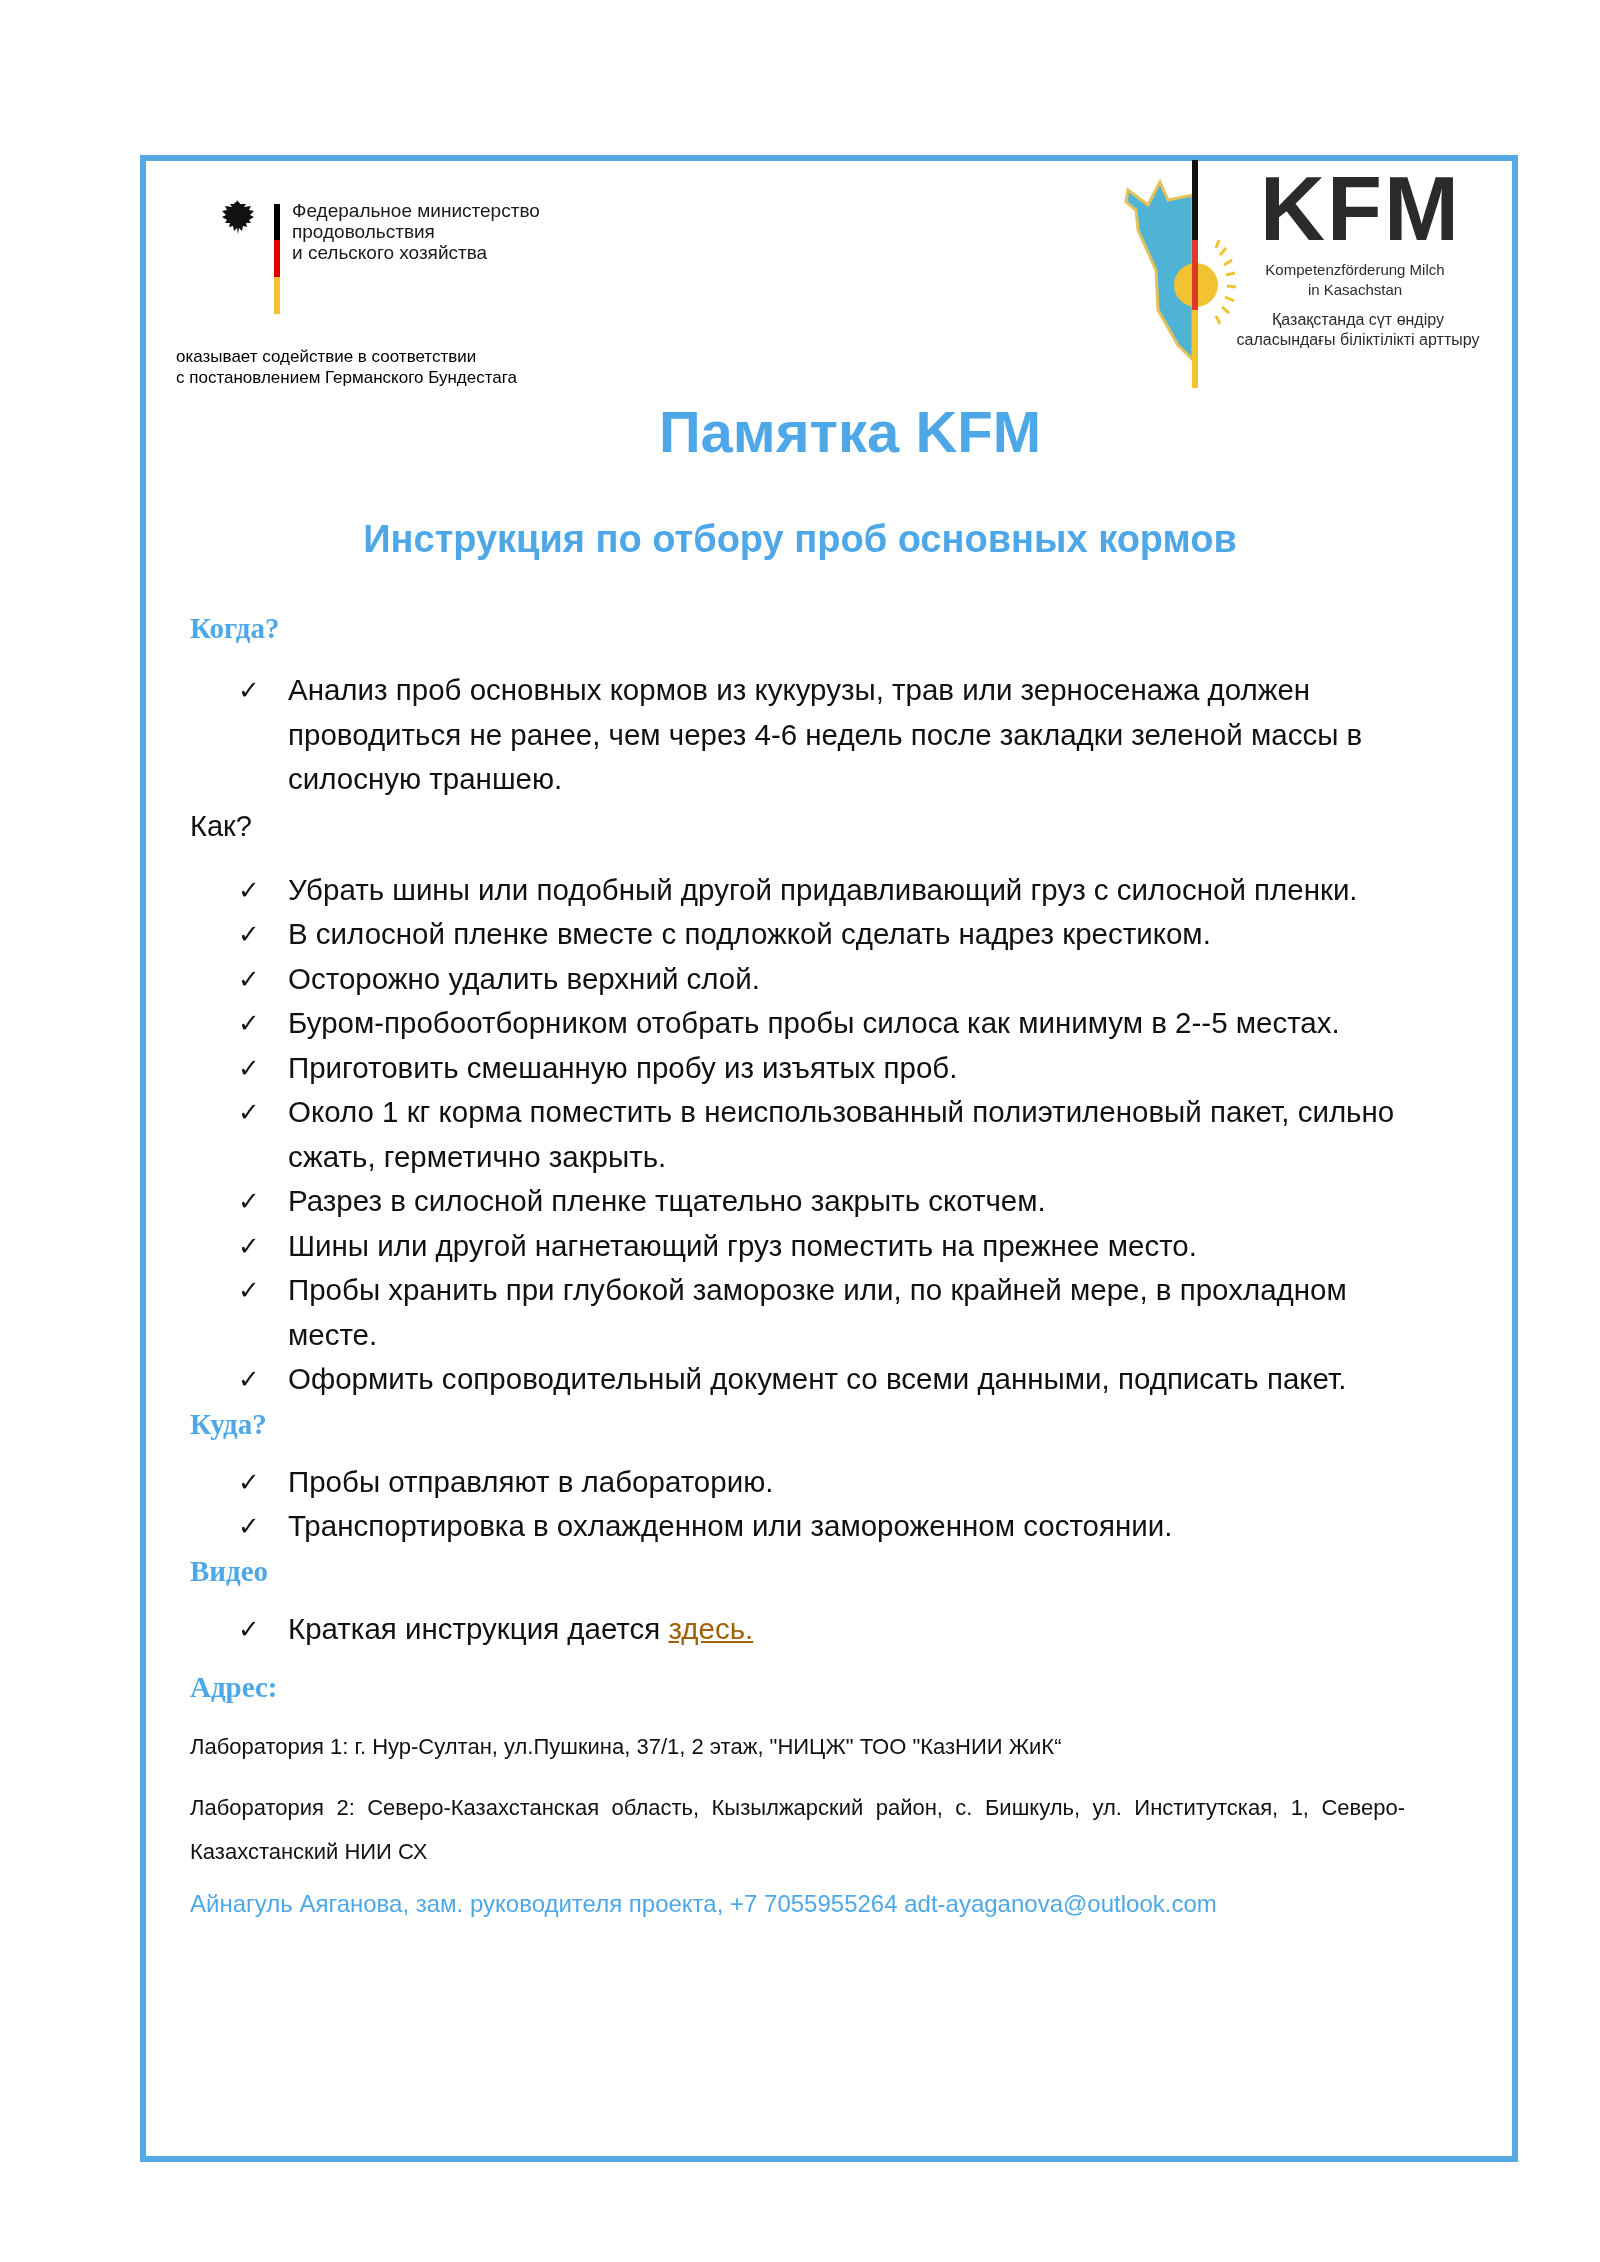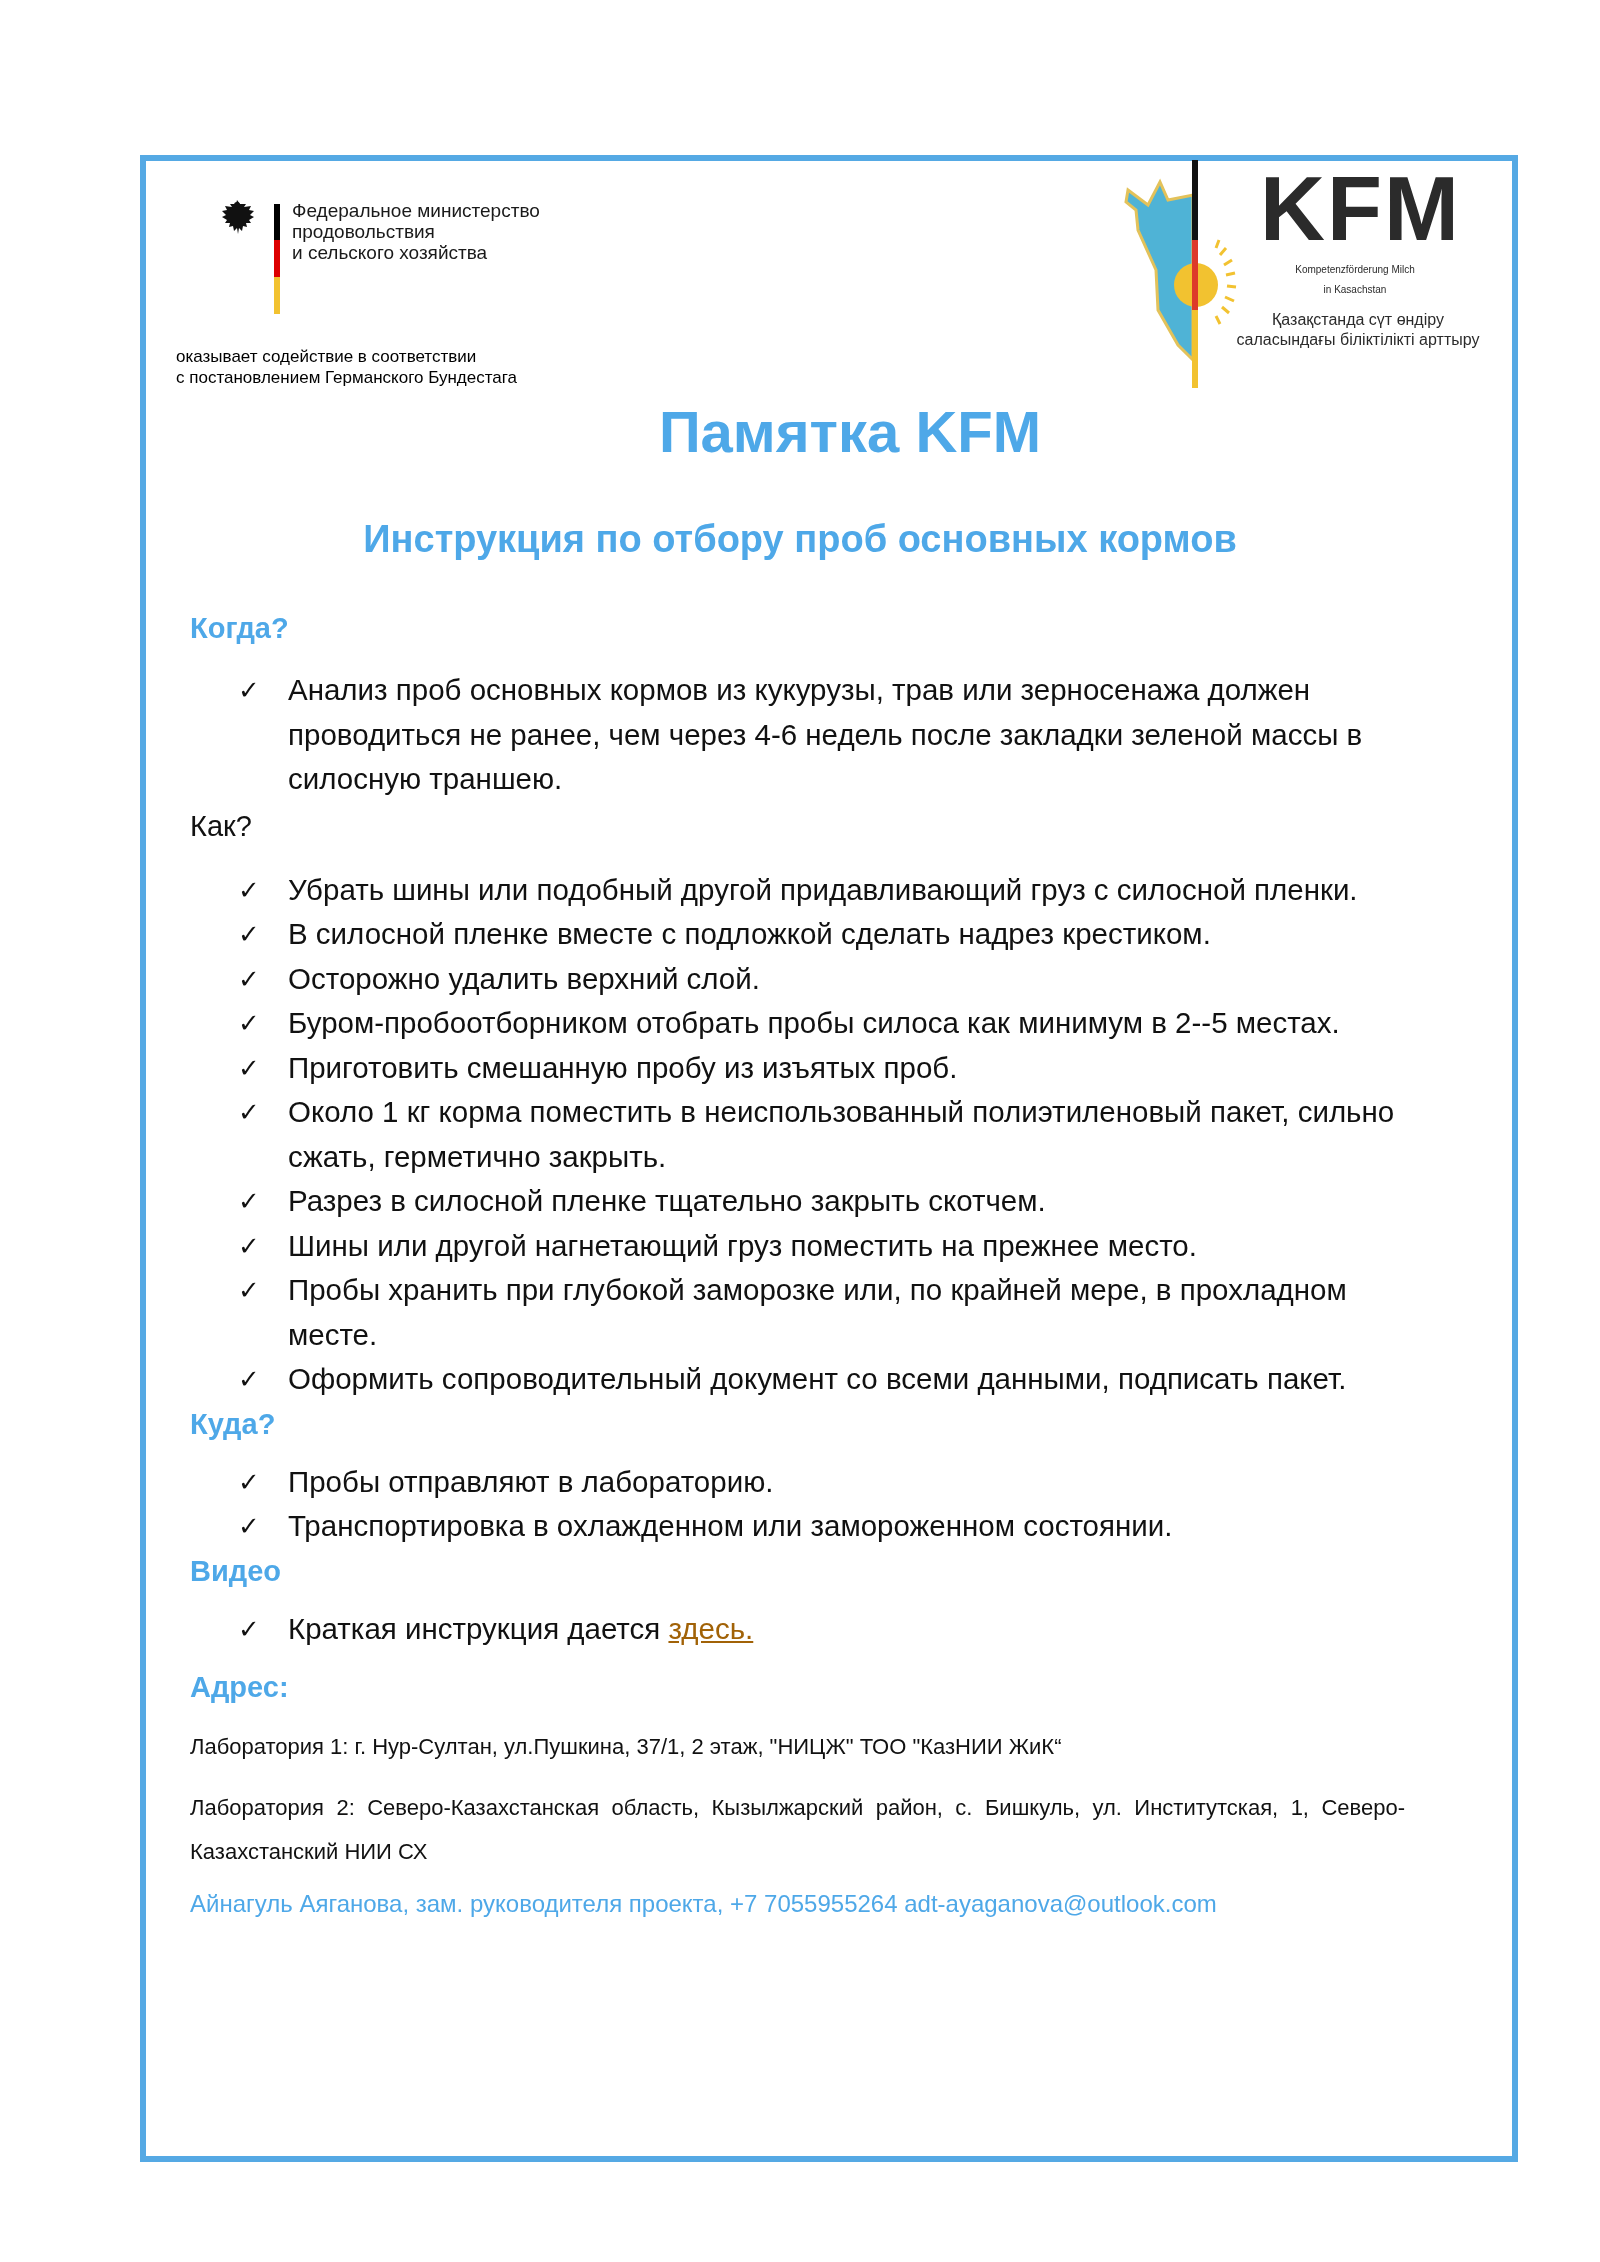--- a/index.html
+++ b/index.html
@@ -15,31 +15,31 @@
   .bmel-text { position: absolute; left: 72px; top: 2px; font-size: 19px; line-height: 21px;
                color: #1a1a1a; white-space: nowrap; }
   .support { position: absolute; left: 176px; top: 346px; font-size: 17px; line-height: 21px;
              color: #000000; }
   
   .kfm { position: absolute; left: 1108px; top: 160px; width: 400px; height: 230px; }
   .kfm svg { position: absolute; left: 0; top: 0; }
   .kfm-big { position: absolute; left: 152px; top: 4px; font-size: 90px; font-weight: bold;
              letter-spacing: 2px; color: #2b2b2b; line-height: 90px; }
   .kfm-de { position: absolute; left: 132px; top: 100px; width: 230px; text-align: center;
-            font-size: 10px; line-height: 20px; color: #2b2b2b; }
+            font-size: 15px; line-height: 20px; color: #2b2b2b; }
   .kfm-kz { position: absolute; left: 100px; top: 150px; width: 300px; text-align: center;
             font-size: 16px; line-height: 20px; color: #2b2b2b; }
   
   .title { position: absolute; left: 0; width: 1600px; top: 398px; text-align: center;
            font-size: 58px; font-weight: bold; color: #4ea8e8; padding-left: 100px; box-sizing: border-box; }
   .subtitle { position: absolute; left: 0; width: 1600px; top: 518px; text-align: center;
               font-size: 38px; font-weight: bold; color: #4ea8e8; }
   
   .content { position: absolute; left: 190px; top: 606px; width: 1215px; }
-  .h-blue { font-size: 29px; font-weight: bold; color: #4ea8e8; line-height: 44px; margin: 0; }
+  .h-blue { font-size: 29px; font-weight: bold; color: #4ea8e8; line-height: 44px; margin: 0; font-family: Liberation Serif, serif; }
   .h-plain { font-size: 29px; color: #111; line-height: 44px; margin: 0; }
   ul.checks { list-style: none; margin: 0; padding: 0; }
   ul.checks li { position: relative; padding-left: 98px; font-size: 29.5px; line-height: 44.5px; }
   ul.checks li .chk { position: absolute; left: 48px; top: 0; font-size: 26px; }
   .gap-after-h { height: 8px; }
   a.link { color: #a16207; text-decoration: underline; }
   .addr { font-size: 22px; line-height: 44.5px; text-align: justify; margin: 0; }
   .contact { font-size: 24px; color: #4ea8e8; line-height: 30px; margin: 0; }
 </style>
 </head>

